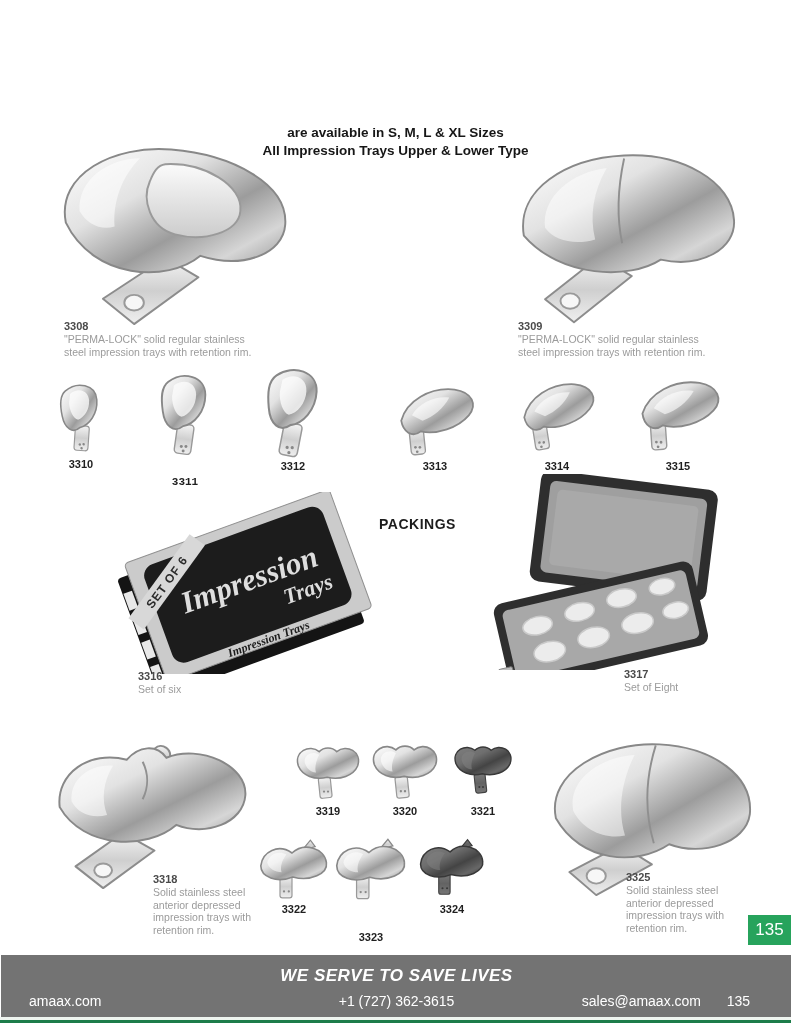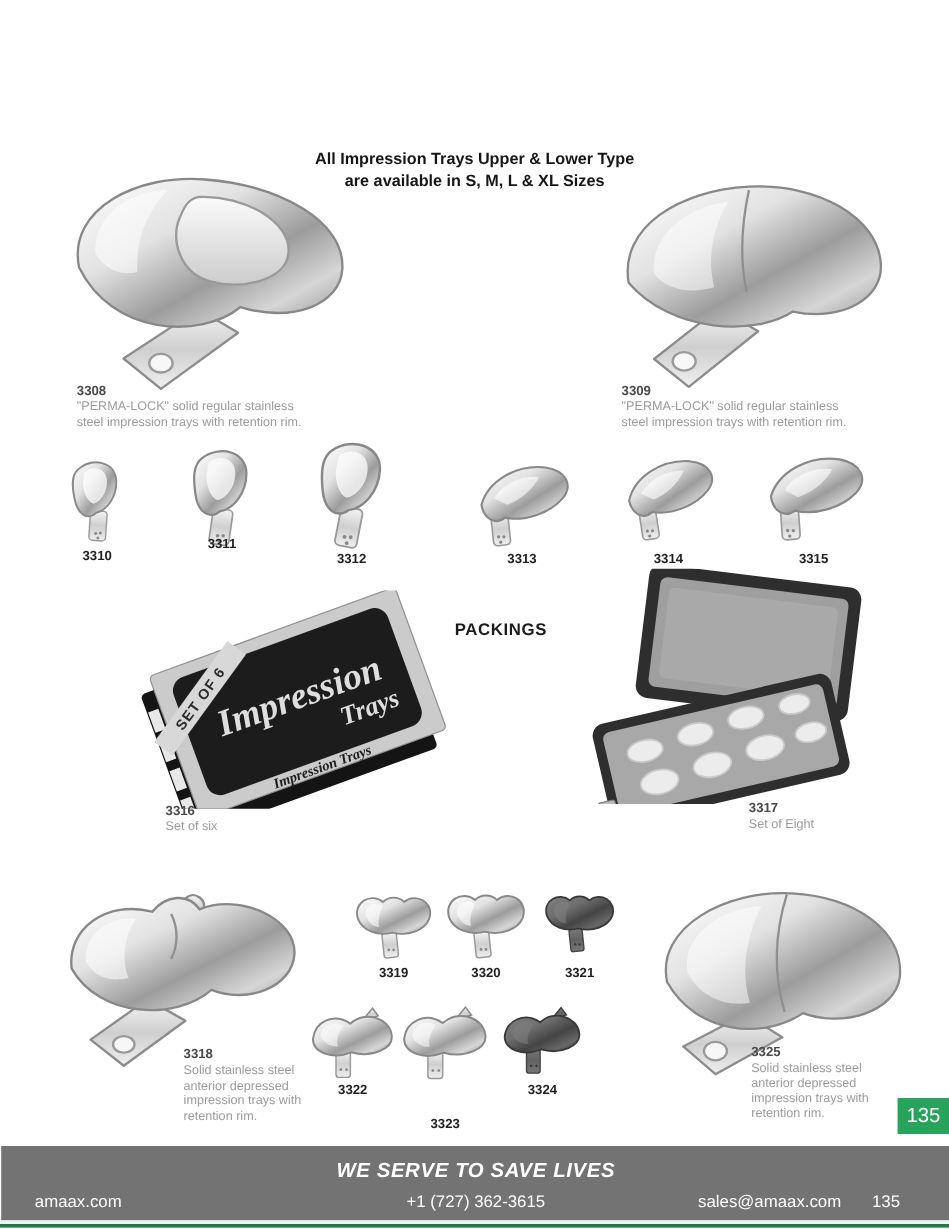--- a/index.html
+++ b/index.html
@@ -142,22 +142,22 @@
       <path d="M124 16 C114 48 112 84 122 118" fill="none" stroke="#8f8f8f" stroke-width="2"></path>
       <path d="M38 84 C32 52 66 28 102 26 C88 54 84 84 92 110 C70 114 48 104 38 84 Z" fill="#ffffff" opacity="0.5"></path>
     </symbol>
   </defs>
 </svg>
 
 <div class="page">
 
 
   <div class="intro">
+    <div>are available in S, M, L &amp; XL Sizes</div>
     <div>All Impression Trays Upper &amp; Lower Type</div>
-    <div>are available in S, M, L &amp; XL Sizes</div>
   </div>
 
   <svg class="ph" style="left:48px; top:133px; width:258px; height:195px;">
       <use href="#sym-tray-lower-lg"></use>
     </svg>
   <div class="caption-block" style="left:64px; top:320px; width:205px;">
     <div class="code">3308</div>
     <div class="desc">"PERMA-LOCK" solid regular stainless steel impression trays with retention rim.</div>
   </div>
 
@@ -182,21 +182,21 @@
       <use href="#sym-tray-sm-scoop"></use>
     </svg>
   <svg class="ph" style="left:512px; top:374px; width:90px;  height:78px;  transform:rotate(-3deg);">
       <use href="#sym-tray-sm-scoop"></use>
     </svg>
   <svg class="ph" style="left:628px; top:370px; width:100px; height:84px;  transform:rotate(2deg);">
       <use href="#sym-tray-sm-scoop"></use>
     </svg>
 
   <div class="num-label" style="left:50px;  top:444px; width:62px;margin-top:14px;">3310</div>
-  <div class="num-label" style="left:148px; top:448px; width:74px;">3311</div>
+  <div class="num-label" style="left:148px; top:476px; width:74px;font-family:Liberation Mono, monospace;">3311</div>
   <div class="num-label" style="left:252px; top:460px; width:82px;">3312</div>
   <div class="num-label" style="left:388px; top:460px; width:94px;">3313</div>
   <div class="num-label" style="left:512px; top:460px; width:90px;">3314</div>
   <div class="num-label" style="left:628px; top:460px; width:100px;">3315</div>
 
   <div class="packings-heading">PACKINGS</div>
 
   <svg class="ph" style="left:98px; top:492px; width:282px; height:182px;" viewBox="0 0 282 182">
     <g transform="rotate(-20 140 92)">
       <rect x="28" y="46" width="218" height="126" rx="4" fill="#141414"></rect>

